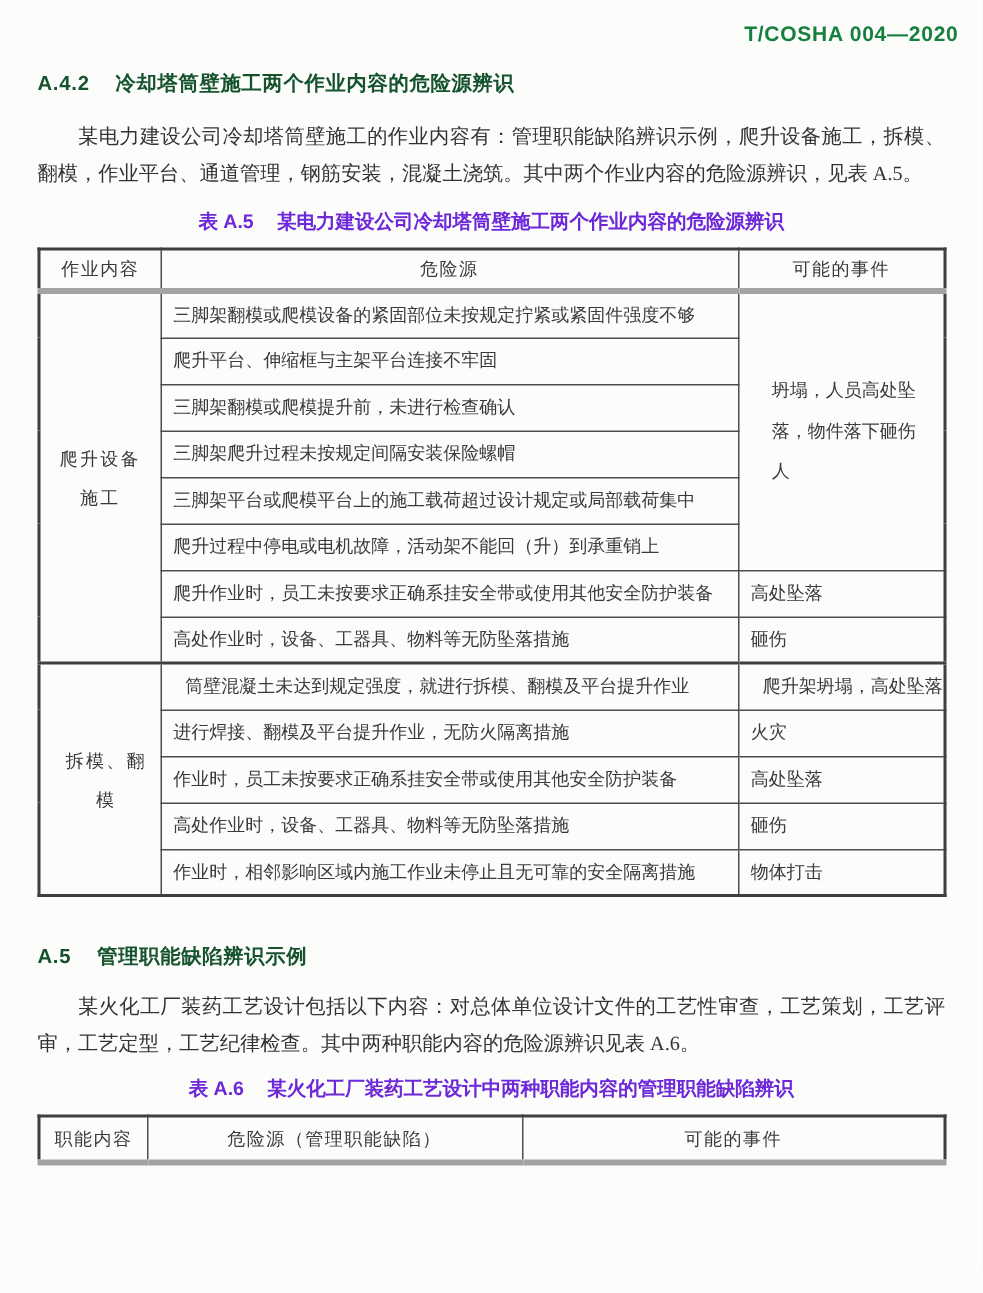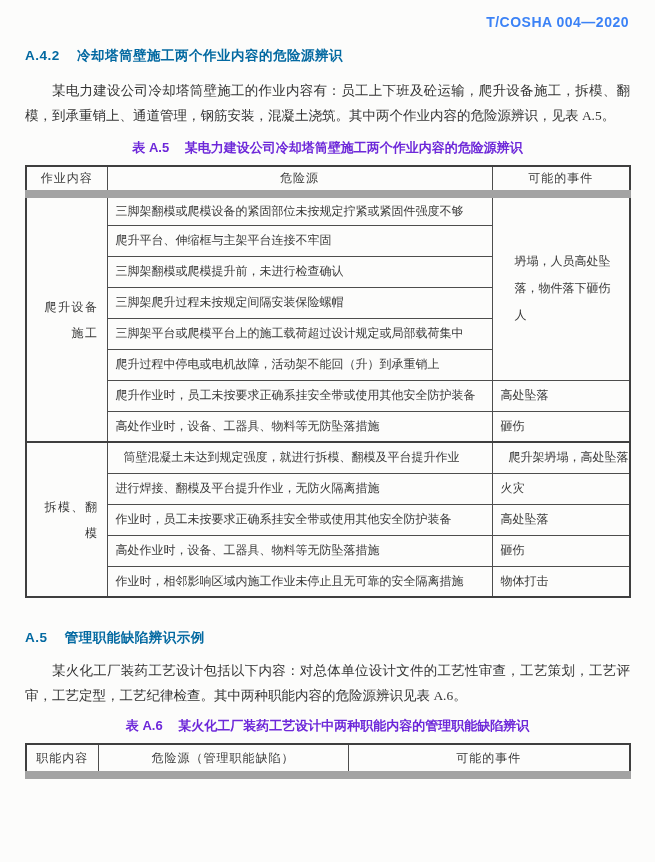--- a/index.html
+++ b/index.html
@@ -11,33 +11,33 @@
   .page {
     position:relative;
     width:655px; height:862px;
     background:#fcfcfb;
     color:#3a3a3a;
     overflow:hidden;
     box-sizing:border-box;
   }
   .doc-number {
     text-align:right;
-    padding:14px 26px 0 0;
+    padding:14px 16px 0 0;
     font-size:14px;
     letter-spacing:0.5px;
-    color:#3b82f6;
+    color:#15803d;
     font-family:"Liberation Sans","DejaVu Sans",sans-serif;
     font-weight:bold;
   }
   .heading {
     margin:17px 25px 0 25px;
     font-family:"Liberation Sans","DejaVu Sans",sans-serif;
     font-weight:bold;
     font-size:13.5px;
-    color:#0369a1;
+    color:#14532d;
     letter-spacing:0.5px;
   }
   .heading .hnum { margin-right:13px; }
   .para {
     margin:13px 25px 0 25px;
     font-size:13.5px;
     line-height:25px;
     text-align:justify;
     text-indent:2em;
     color:#333333;
@@ -64,25 +64,25 @@
     color:#3a3a3a;
     vertical-align:middle;
     padding:0 8px;
     overflow:hidden;
   }
   .tbl thead tr { height:28px; }
   .tbl tbody tr { height:31px; }
   .tbl th {
     font-weight:normal;
     letter-spacing:1px;
-    border-bottom:8px solid #a3a3a3;
+    border-bottom:4px solid #a3a3a3;
   }
   .tbl tr.group-start td { border-top:2px solid #3f3f3f;padding-left:16px; }
   .cell-activity {
-    text-align:right;
+    text-align:center;
     padding:0 5px;
     letter-spacing:1.5px;
     line-height:26px;
   }
   .cell-hazard {
     text-align:left;
     padding:0 6px 0 12px;
     white-space:nowrap;
   }
   .cell-event {
@@ -104,21 +104,21 @@
 
 <div class="page">
 
   <div class="doc-number">T/COSHA 004—2020</div>
 
   <div class="heading">
     <span class="hnum">A.4.2</span>
     <span class="htitle">冷却塔筒壁施工两个作业内容的危险源辨识</span>
   </div>
 
-  <p class="para">某电力建设公司冷却塔筒壁施工的作业内容有：员工上下班及砼运输，爬升设备施工，拆模、翻模，到承重销上、通道管理，钢筋安装，混凝土浇筑。其中两个作业内容的危险源辨识，见表 A.5。</p>
+  <p class="para">某电力建设公司冷却塔筒壁施工的作业内容有：管理职能缺陷辨识示例，爬升设备施工，拆模、翻模，作业平台、通道管理，钢筋安装，混凝土浇筑。其中两个作业内容的危险源辨识，见表 A.5。</p>
 
   <div class="tbl-caption">
     <span class="cap-label">表 A.5</span>
     <span class="cap-title">某电力建设公司冷却塔筒壁施工两个作业内容的危险源辨识</span>
   </div>
 
   <table class="tbl tbl-a5">
     <colgroup>
       <col style="width:81px">
         <col style="width:385px">

